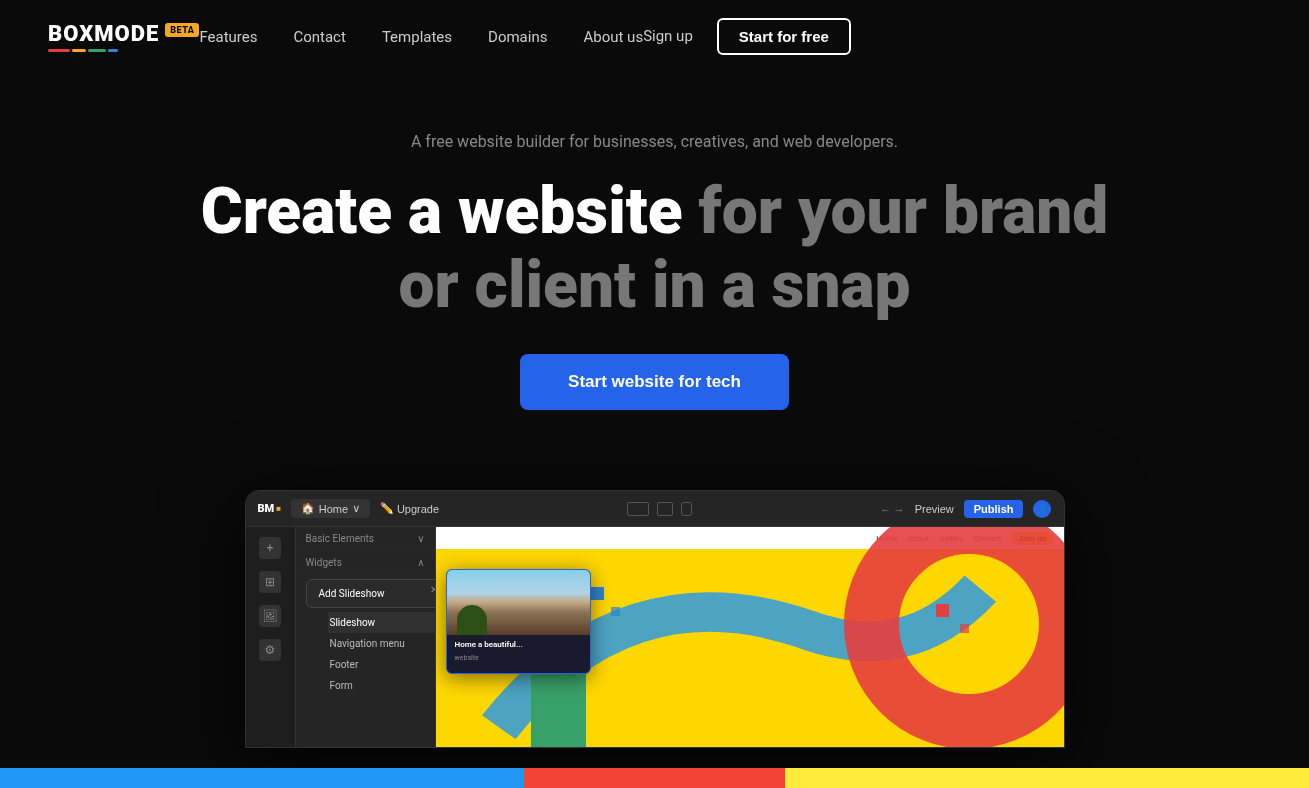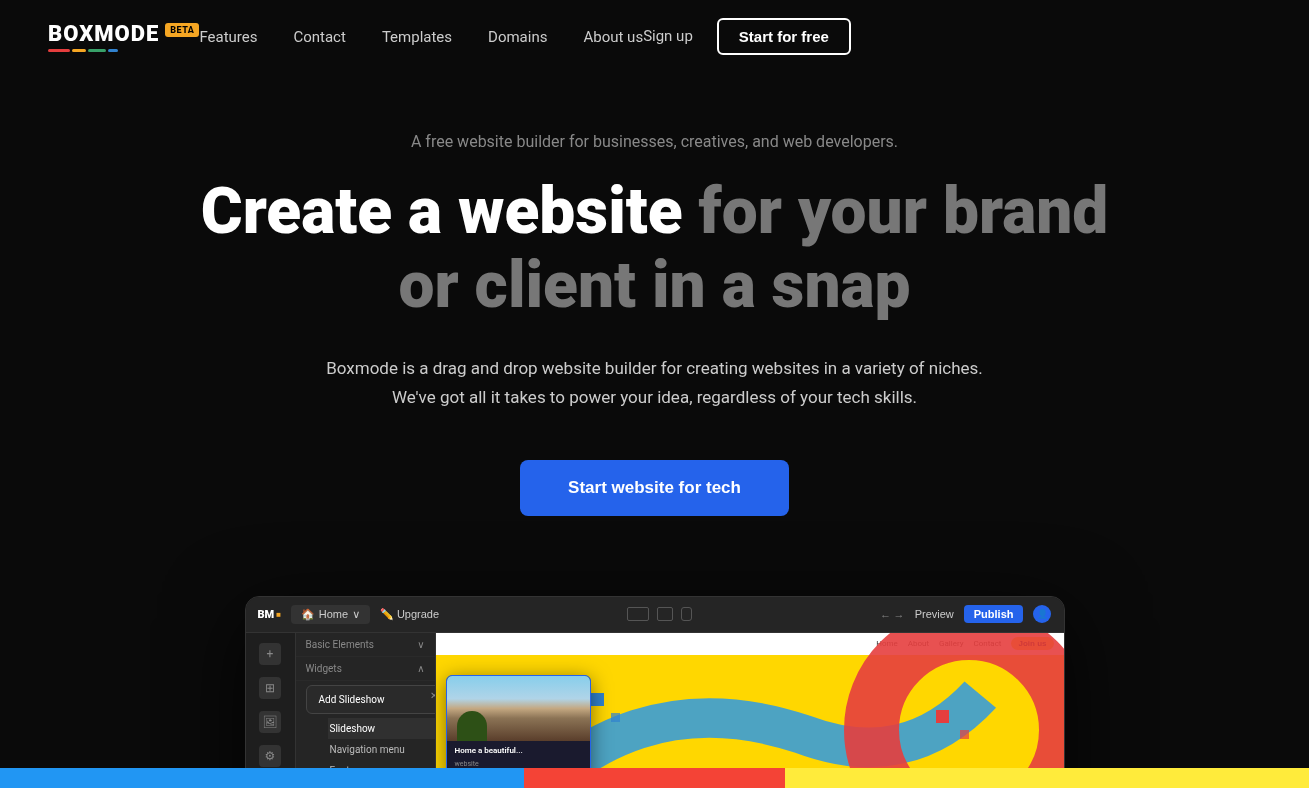--- a/index.html
+++ b/index.html
@@ -450,24 +450,20 @@
 </nav>
 
 <section class="hero">
   <p class="hero-subtitle">A free website builder for businesses, creatives, and web developers.</p>
 
   <h1 class="hero-title">
     <span class="white">Create a website </span>
     <span class="gray">for your brand<br>or client in a snap</span>
   </h1>
 
-  <p class="hero-description">
-    <span>Boxmode is a drag and drop website builder for creating websites in a variety of niches.</span><br>
-    <span>We've got all it takes to power your idea, regardless of your tech skills.</span>
-  </p>
 
   <button class="cta-btn">Start website for tech</button>
 </section>
 
 <div class="mockup-container">
   <div class="mockup-frame">
 
     <div class="mockup-topbar">
       <div class="mockup-topbar-left">
         <div class="bm-logo-small">

